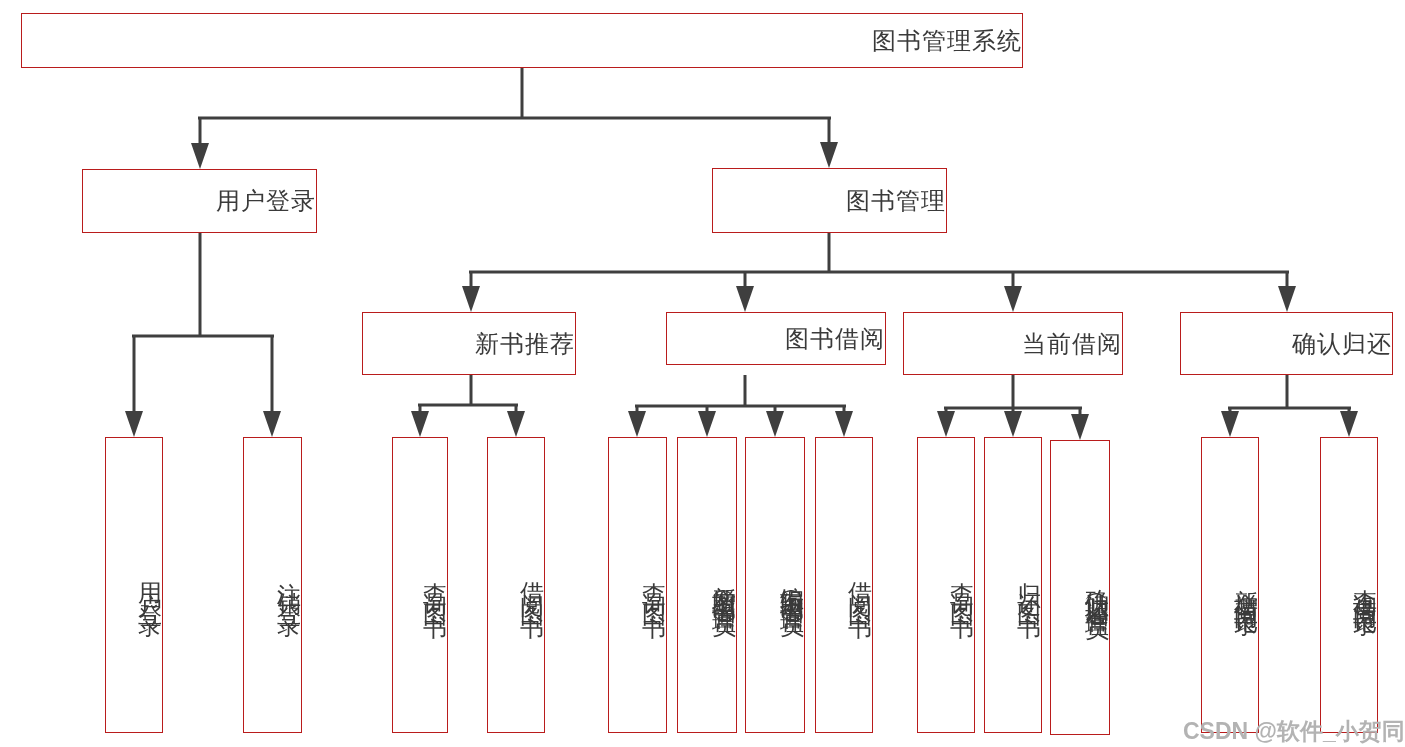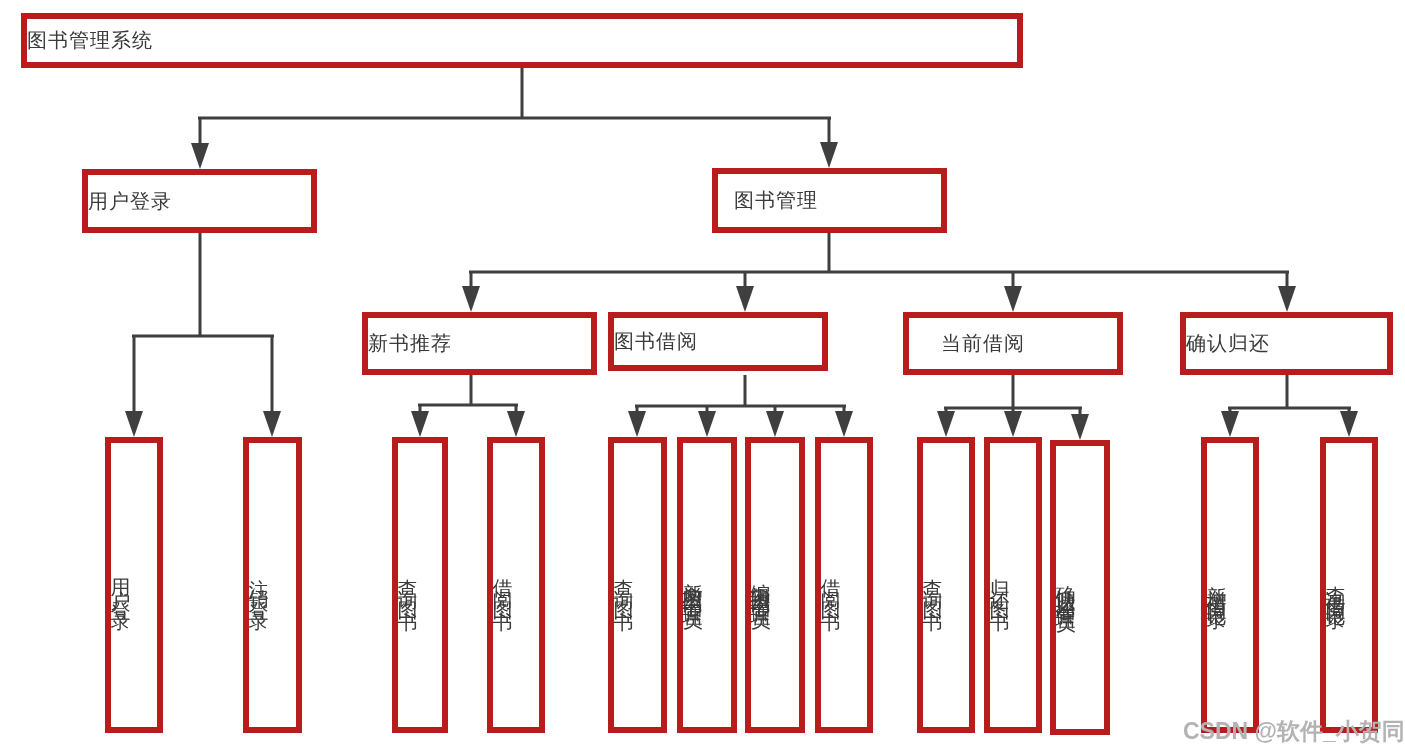--- a/index.html
+++ b/index.html
@@ -18,46 +18,46 @@
   #connectors {
     position: absolute;
     left: 0; top: 0;
     width: 1405px;
     height: 747px;
     pointer-events: none;
   }
   .box {
     position: absolute;
     box-sizing: border-box;
-    border: 6px solid #b91c1c;
+    border: 1px solid #b91c1c;
     background: #ffffff;
     display: flex;
     align-items: center;
-    justify-content: flex-start;
+    justify-content: flex-end;
     color: #3a3a3a;
-    font-size: 20px;
+    font-size: 24px;
     letter-spacing: 1px;
   }
   .hlabel { white-space: nowrap; }
   .vlabel {
     writing-mode: vertical-rl;
     text-orientation: mixed;
     letter-spacing: 11px;
     line-height: 1;
     white-space: nowrap;
   }
   .vlabel.med  { letter-spacing: 5px; }
   .vlabel.long { letter-spacing: 4px; }
 
   
   #node-root            { left: 21px;   top: 13px;  width: 1002px; height: 55px; }
   #node-user-login      { left: 82px;   top: 169px; width: 235px;  height: 64px; }
   #node-book-mgmt       { left: 712px;  top: 168px; width: 235px;  height: 65px; padding-left: 16px; }
-  #node-new-book        { left: 362px;  top: 312px; width: 235px;  height: 63px; }
-  #node-book-borrow     { left: 608px;  top: 312px; width: 220px;  height: 59px; }
+  #node-new-book        { left: 362px;  top: 312px; width: 214px;  height: 63px; }
+  #node-book-borrow     { left: 666px;  top: 312px; width: 220px;  height: 53px; }
   #node-current-borrow  { left: 903px;  top: 312px; width: 220px;  height: 63px; padding-left: 32px; }
   #node-borrow-records  { left: 1180px; top: 312px; width: 213px;  height: 63px; }
 
   .leaf { top: 437px; height: 296px; }
   #leaf-login           { left: 105px;  width: 58px; }
   #leaf-logout          { left: 243px;  width: 59px; }
   #leaf-nb-query        { left: 392px;  width: 56px; }
   #leaf-nb-borrow       { left: 487px;  width: 58px; }
   #leaf-bb-query        { left: 608px;  width: 59px; }
   #leaf-bb-add          { left: 677px;  width: 60px; }

